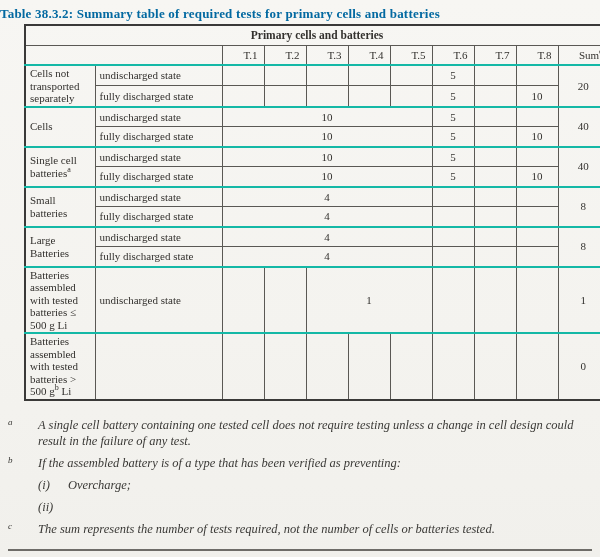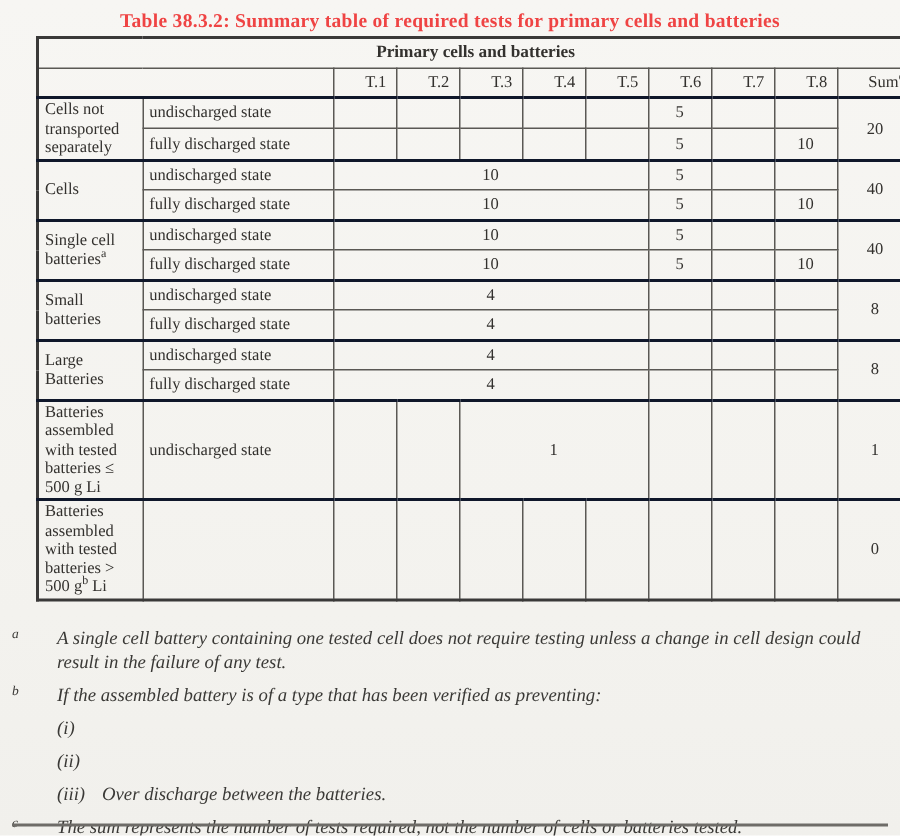--- a/index.html
+++ b/index.html
@@ -4,21 +4,21 @@
 <style>
   html,body{margin:0;padding:0;}
   body{
     width:600px;height:557px;position:relative;overflow:hidden;
     background:linear-gradient(180deg,#f7f6f3 0%,#f4f3ef 60%,#f1f0ec 100%);
     font-family:"Liberation Serif","DejaVu Serif",serif;
     color:#2e2d2b;
   }
   .page-title{
     position:absolute;top:6px;left:0;width:100%;
-    text-align:center;font-weight:bold;font-size:13px;color:#ef4444;
+    font-weight:bold;font-size:13px;color:#0369a1;
     letter-spacing:.2px;
   }
   table.doc-table{
     position:absolute;left:24px;top:24px;width:584px;
     border-collapse:collapse;table-layout:fixed;
     border:2px solid #3a3938;
     font-family:Liberation Serif, serif;
   }
   table.doc-table td{
     border:1px solid #5a5854;
@@ -26,21 +26,21 @@
     padding:1px 4px;color:#33312e;
     overflow:hidden;
   }
   tr.hdr1 td{font-weight:bold;text-align:center;font-size:11.5px;height:17px;}
   tr.hdr2 td{text-align:center;height:16px;padding-left:19px;}
   td.label-cell{padding:2px 3px 2px 5px;text-align:left;vertical-align:middle;}
   td.label-top{vertical-align:top;}
   td.state-cell{text-align:left;padding-left:8px;vertical-align:middle;}
   td.val-cell{text-align:center;vertical-align:middle;}
   td.sum-cell{text-align:center;vertical-align:middle;}
-  tr.group-start td{border-top:2px solid #0f172a;}
+  tr.group-start td{border-top:2px solid #14b8a6;}
   sup{font-size:8px;line-height:0;}
   .footnotes{
     position:absolute;left:8px;top:417px;width:586px;
     font-style:italic;font-size:12.5px;line-height:16px;color:#3a3936;
   }
   .fn{display:flex;margin-bottom:6px;}
   .fn .mk{width:30px;flex:0 0 30px;font-size:9px;transform:translateY(-3px);}
   .fn .num{width:30px;flex:0 0 30px;}
   .fn .tx{flex:1;padding-right:4px;}
   .bottom-rule{
@@ -203,29 +203,25 @@
       <span class="mk">a</span>
       <span class="tx">A single cell battery containing one tested cell does not require testing unless a change in cell design could result in the failure of any test.</span>
     </div>
     <div class="fn">
       <span class="mk">b</span>
       <span class="tx">If the assembled battery is of a type that has been verified as preventing:</span>
     </div>
     <div class="fn">
       <span class="mk"></span>
       <span class="num">(i)</span>
+      <span class="tx">Overcharge;</span>
     </div>
     <div class="fn">
       <span class="mk"></span>
       <span class="num">(ii)</span>
     </div>
     <div class="fn">
-      <span class="mk"></span>
-      <span class="num">(iii)</span>
-      <span class="tx">Over discharge between the batteries.</span>
-    </div>
-    <div class="fn">
       <span class="mk">c</span>
       <span class="tx">The sum represents the number of tests required, not the number of cells or batteries tested.</span>
     </div>
   </div>
 
 <div class="bottom-rule"></div>
 
 </body></html>

